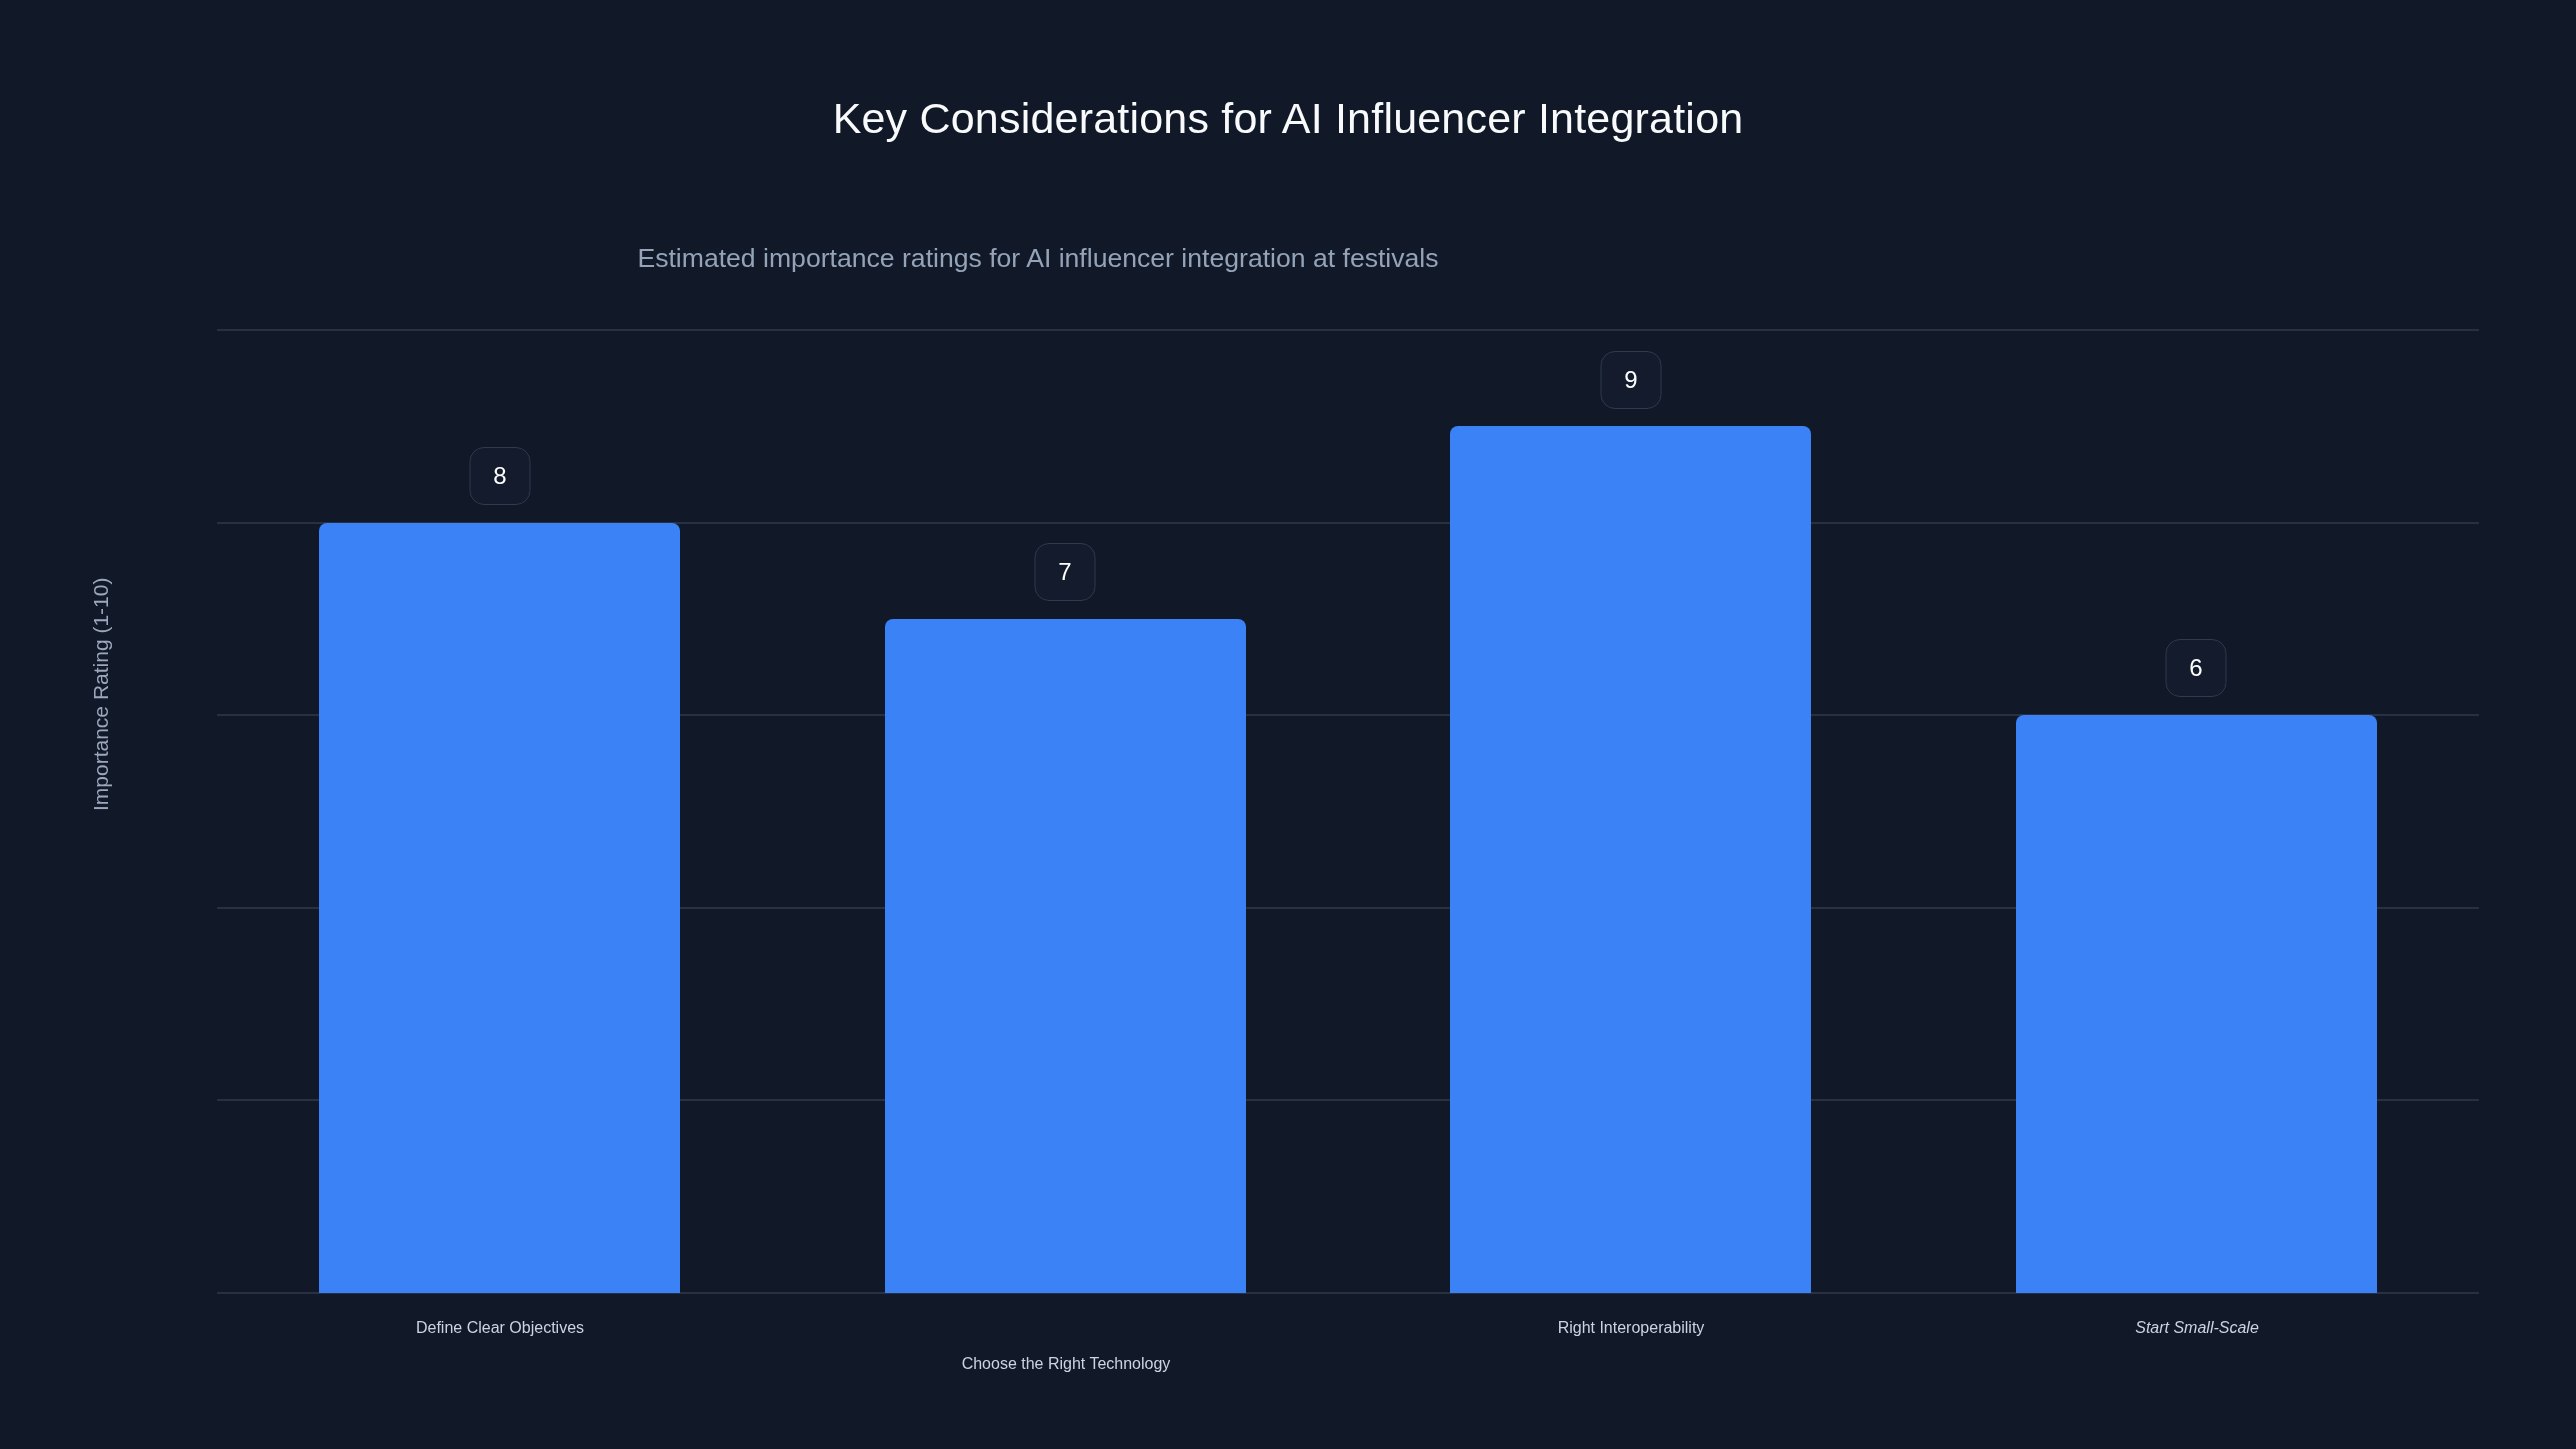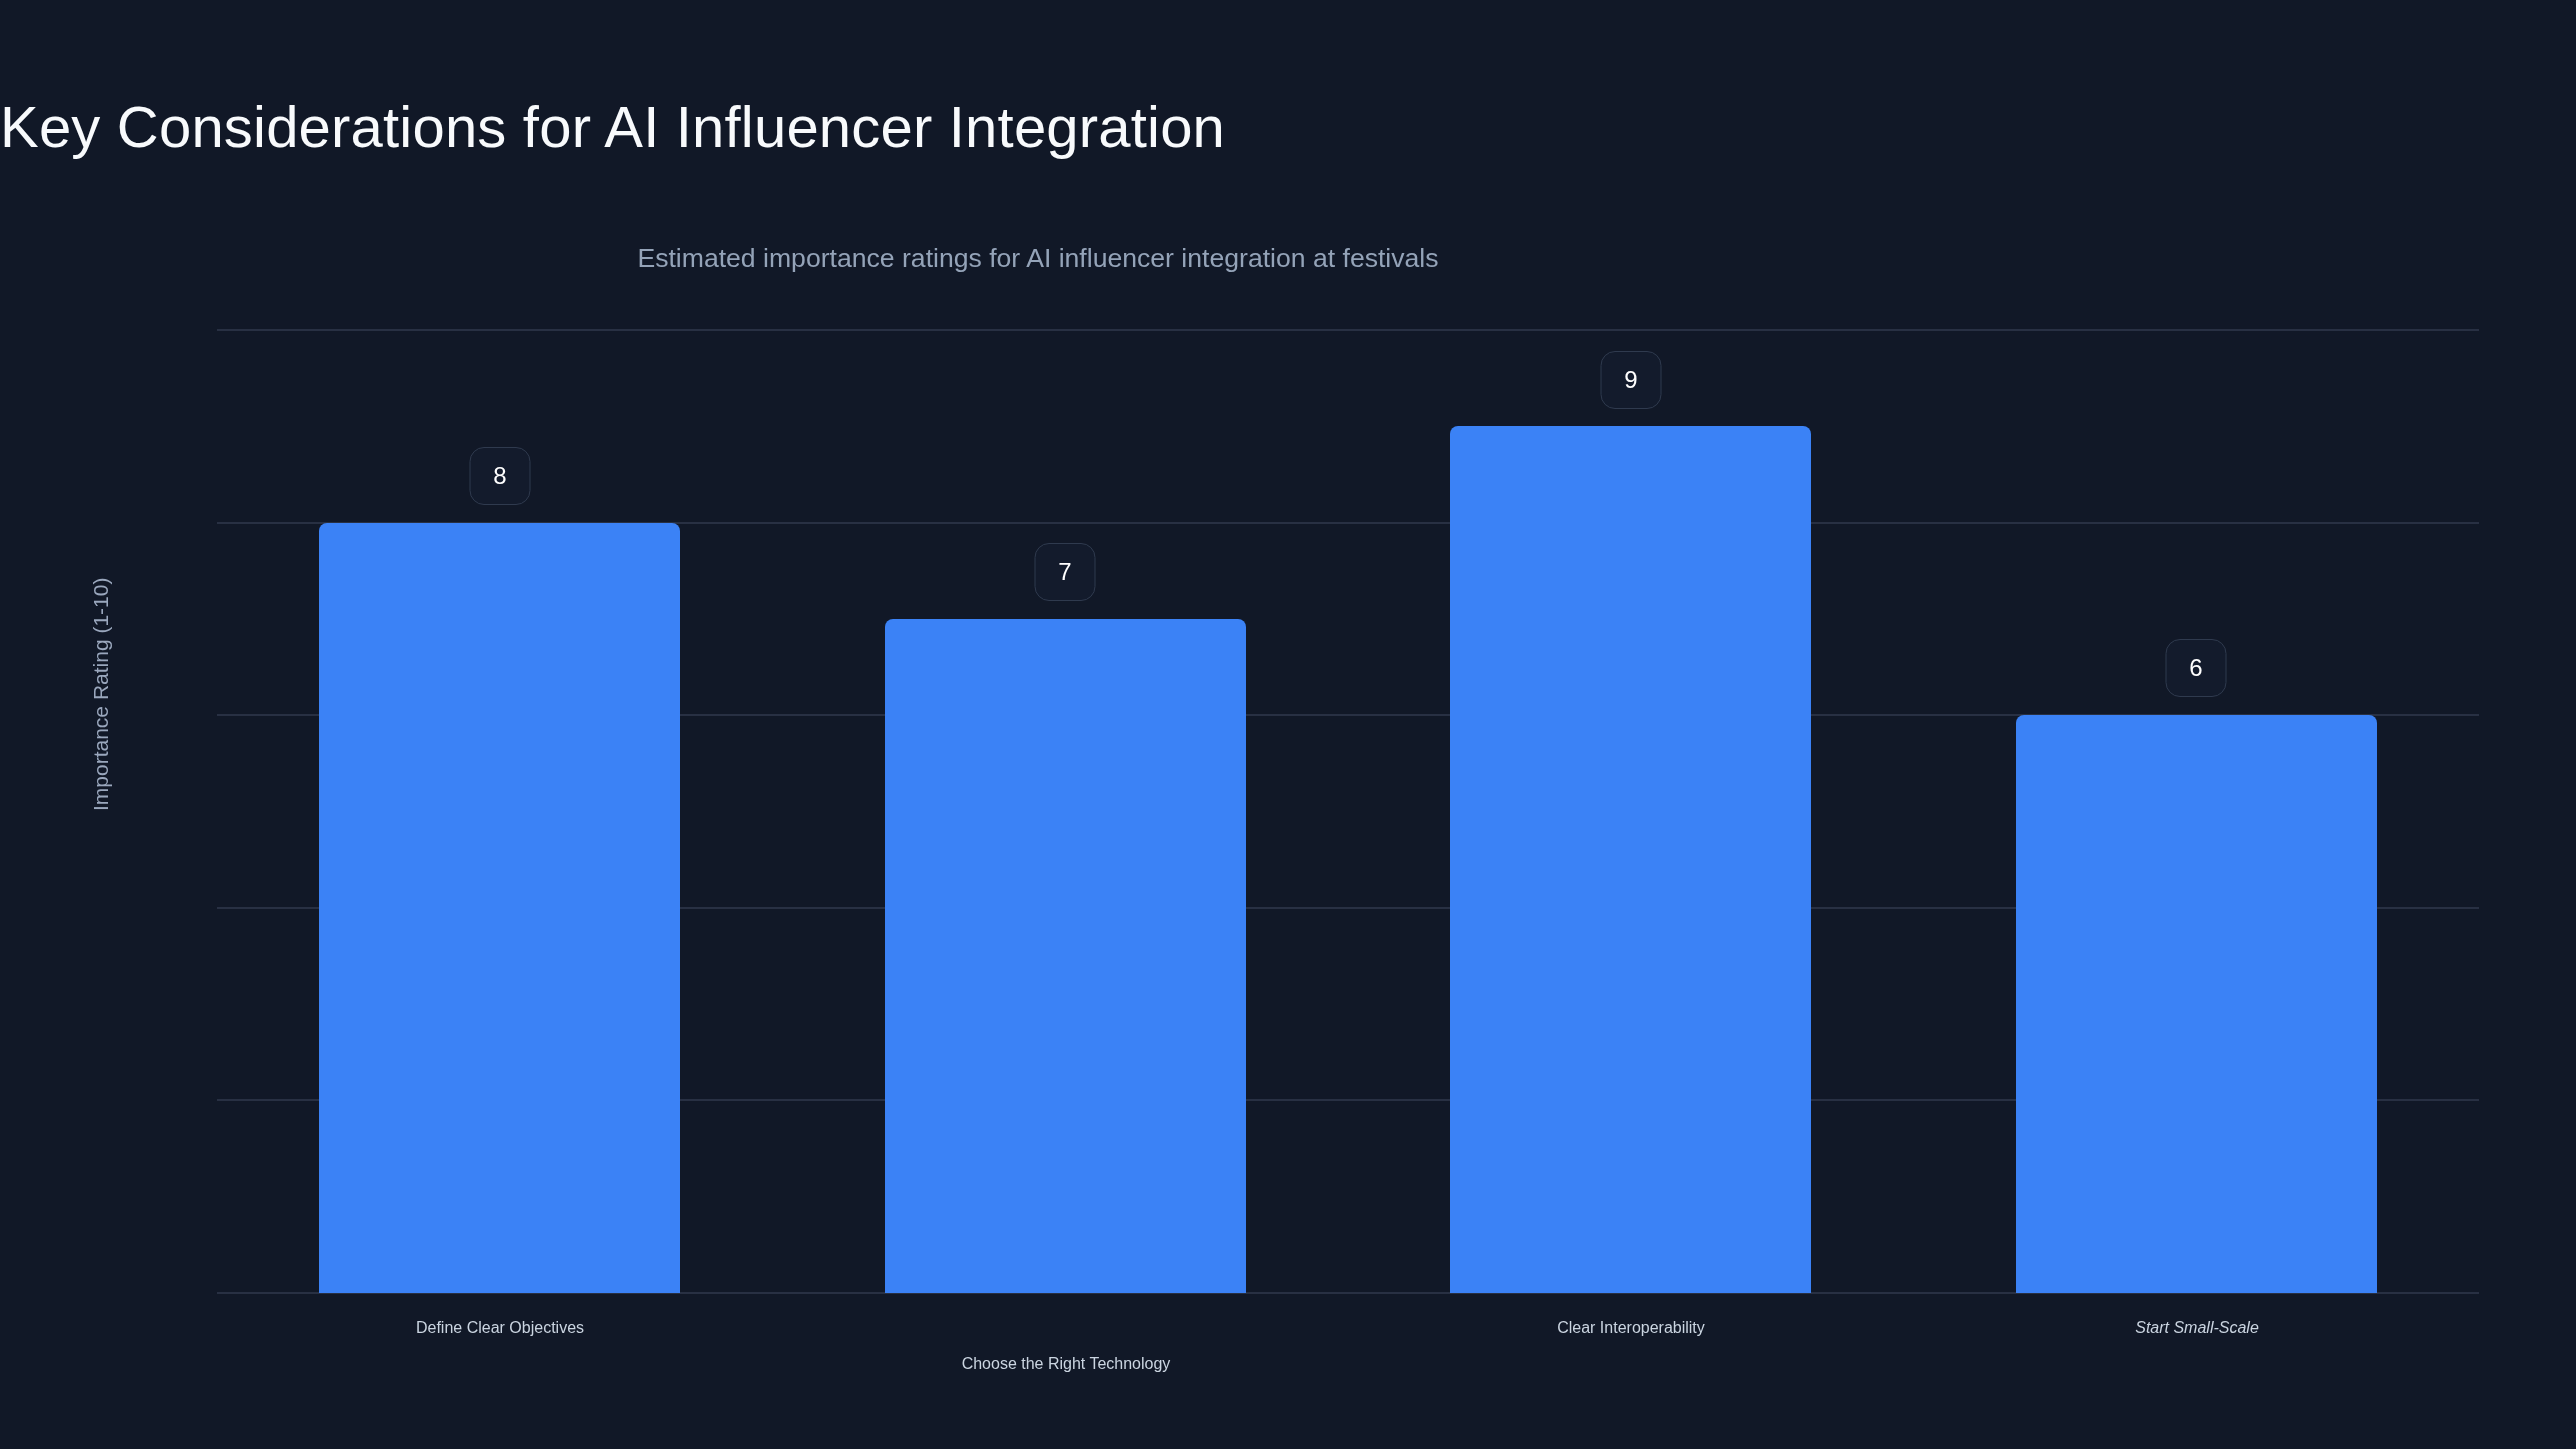--- a/index.html
+++ b/index.html
@@ -21,22 +21,23 @@
     height: 1449px;
     background: #111827;
   }
 
   
   .chart-title {
     position: absolute;
     left: 0;
     top: 95px;
     width: 2576px;
+    text-align: center;
     color: #f8fafc;
-    font-size: 58px;
+    font-size: 43px;
     font-weight: 400;
     letter-spacing: 0.2px;
     line-height: 1.1;
   }
   .chart-subtitle {
     position: absolute;
     left: 0;
     top: 244px;
     width: 2076px;
     text-align: center;
@@ -137,18 +138,18 @@
       <div class="bar" style="left: 1233px; width: 361px; height: 867px; background: rgb(59, 130, 246);"></div>
       <div class="value-badge" style="left: 1414px; top: 79px;">9</div>
       <div class="bar" style="left: 1799px; width: 361px; height: 578px; background: rgb(59, 130, 246);"></div>
       <div class="value-badge" style="left: 1979px; top: 367px;">6</div>
     </div>
 
   <div id="y-ticks"></div>
   <div id="x-ticks">
       <div class="x-tick" style="left: 500px;">Define Clear Objectives</div>
       <div class="x-tick" style="left: 1066px; margin-top: 36px;">Choose the Right Technology</div>
-      <div class="x-tick" style="left: 1631px;">Clear Interoperability</div>
+      <div class="x-tick" style="left: 1631px;">Right Interoperability</div>
       <div class="x-tick" style="left: 2197px; font-style: italic;">Start Small-Scale</div>
     </div>
 
 </div>
 
 
 </body></html>

